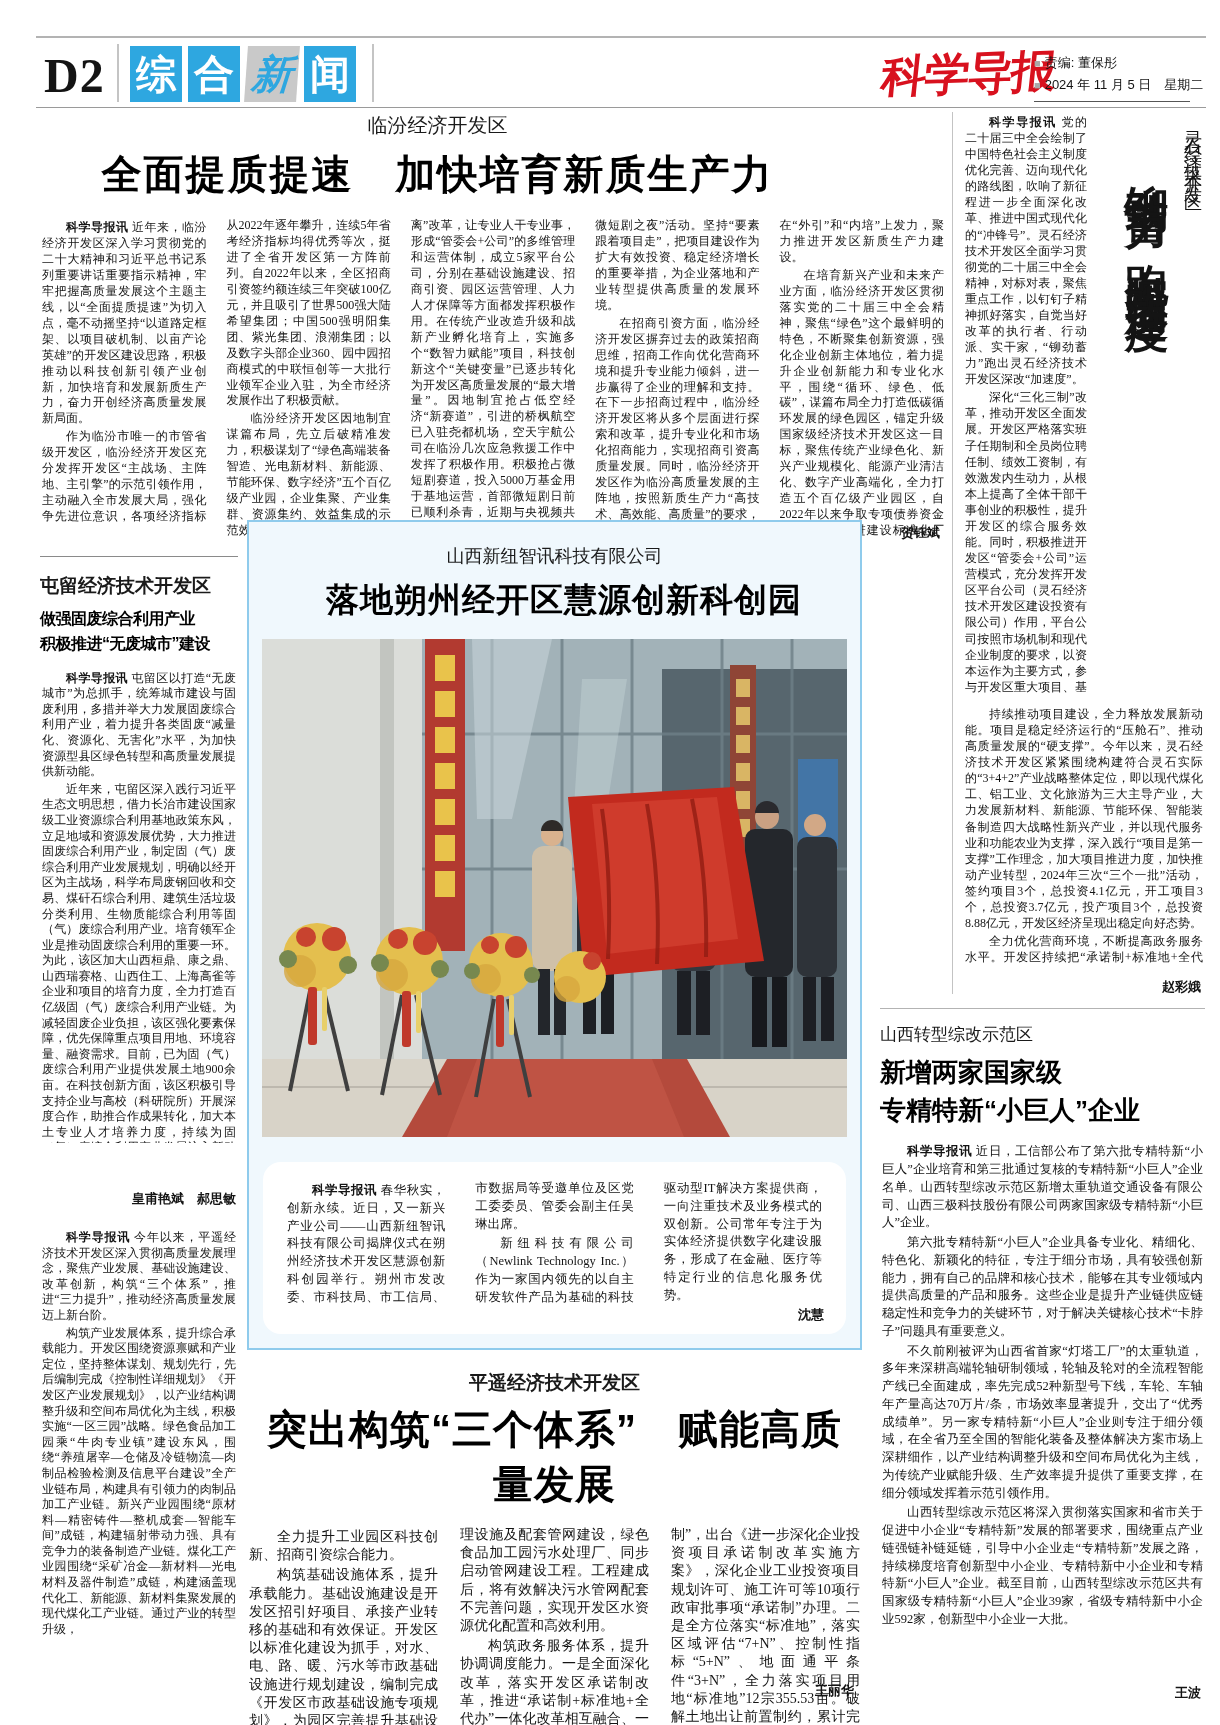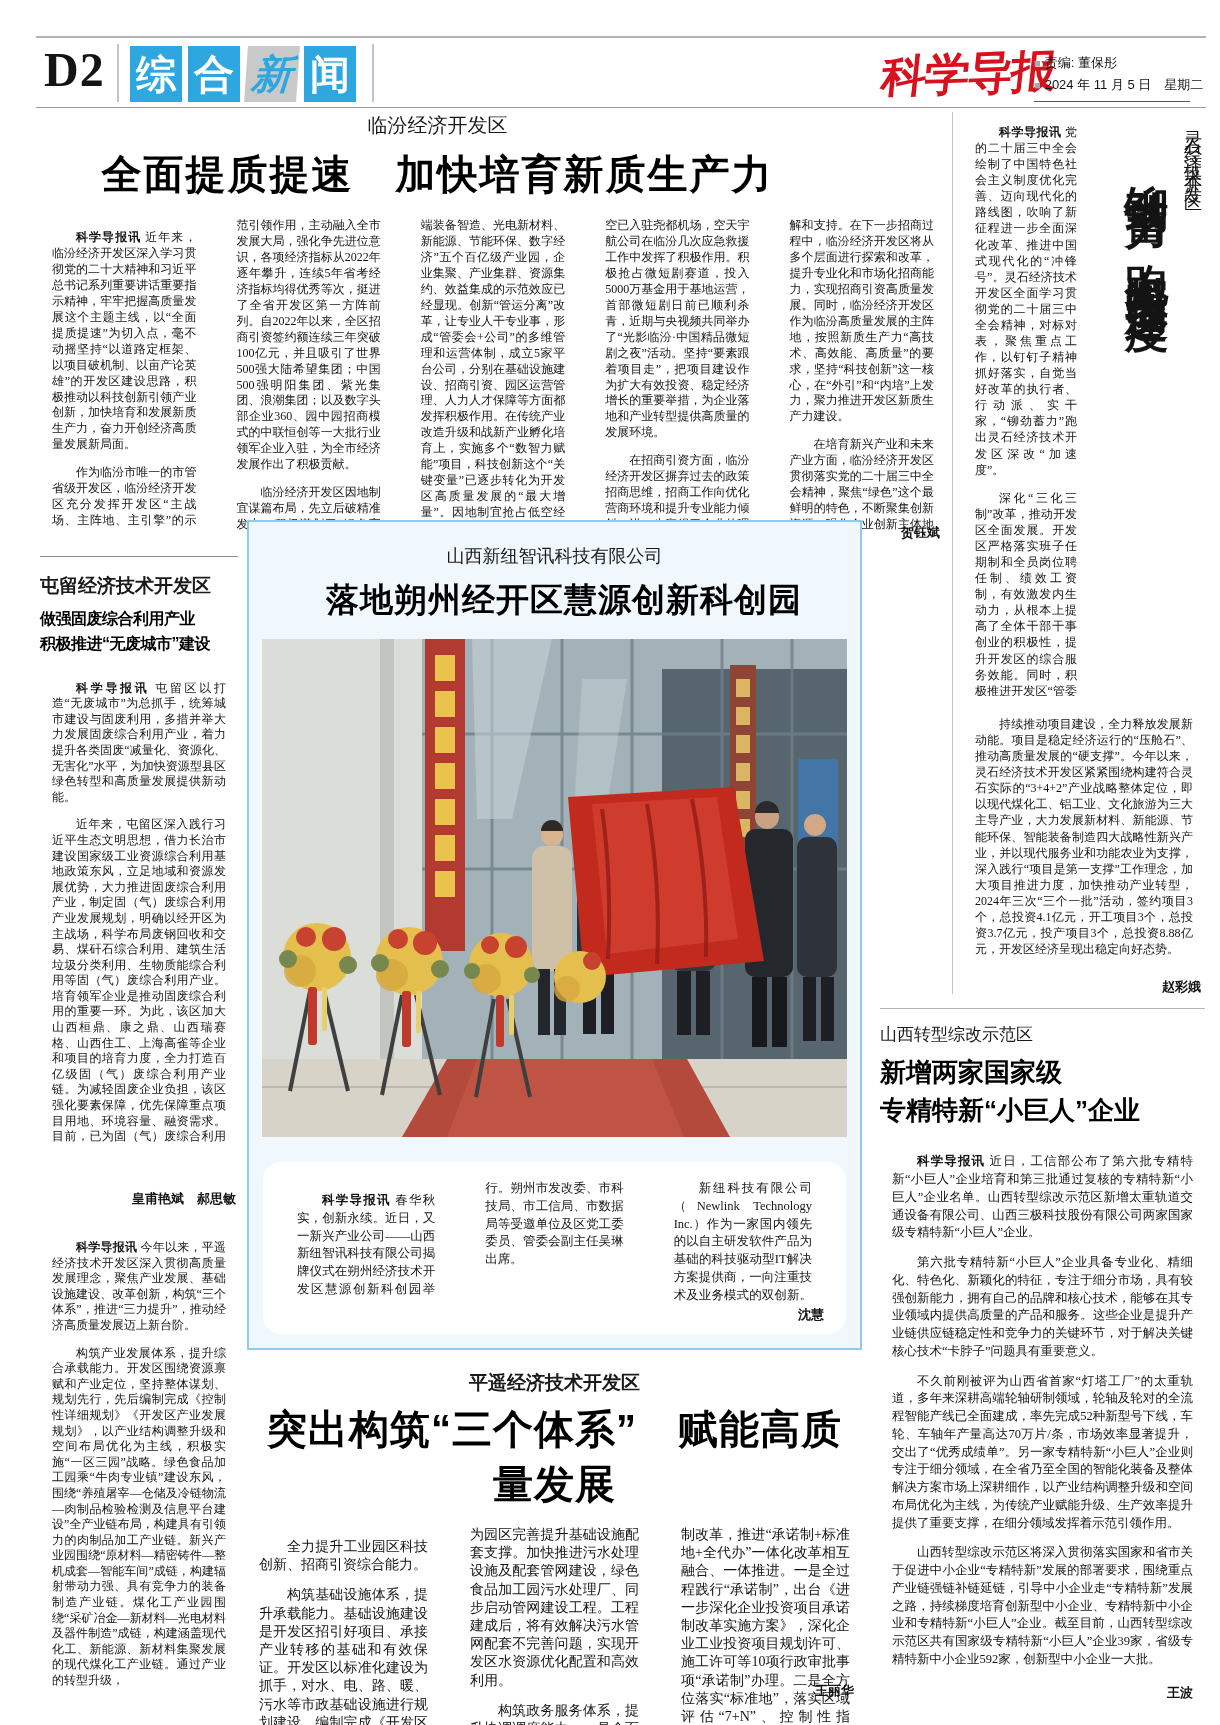--- a/index.html
+++ b/index.html
@@ -1,38 +1,38 @@
 <!DOCTYPE html>
 <html><head>
 <meta charset="utf-8">
 <style>
   html,body{margin:0;padding:0;background:#e9e9e9;}
   .page{position:relative;width:1220px;height:1725px;margin:0 auto;background:#ffffff;
         font-family:"Liberation Serif","DejaVu Serif",serif;color:#141414;overflow:hidden;}
   .rule{position:absolute;background:#b3b3b3;}
   
-  .edition{position:absolute;left:44px;top:42px;font-weight:bold;font-size:48px;letter-spacing:1px;}
+  .edition{position:absolute;left:44px;top:48px;font-weight:bold;font-size:48px;letter-spacing:1px;}
   .hvline{position:absolute;width:2px;background:#c4c4c4;}
   .section-boxes{position:absolute;left:130px;top:46px;display:flex;gap:6px;}
   .sbox{width:52px;height:56px;display:flex;align-items:center;justify-content:center;
         background:#2EA7E0;color:#fff;font-family:"Liberation Sans",sans-serif;
         font-weight:bold;font-size:40px;}
   .sbox.alt{background:#c9c9c9;color:#2EA7E0;font-family:"DejaVu Serif",serif;
         font-style:italic;transform:skewX(-4deg);}
   .masthead{position:absolute;left:868px;top:44px;width:200px;text-align:center;color:#D8111E;
         font-size:45px;font-weight:bold;letter-spacing:-2px;transform:skewX(-8deg) rotate(-2deg);
         font-family:"DejaVu Serif",serif;}
   .pubinfo{position:absolute;left:1034px;top:50px;width:156px;font-size:13px;
         font-family:"Liberation Sans",sans-serif;border-bottom:1px solid #555;padding-bottom:7px;}
   .pubinfo .row{margin-top:4px;white-space:nowrap;}
   .bullet{color:#a9a9a9;margin-right:4px;font-size:11px;}
   
   .kicker{font-family:"Liberation Sans",sans-serif;font-size:20px;color:#1a1a1a;}
   .headline{font-family:"Liberation Sans",sans-serif;font-weight:900;color:#000;}
-  .para{margin:12px;text-indent:2em;text-align:justify;}
+  .para{margin:2px;text-indent:2em;text-align:justify;}
   .para b{font-family:"Liberation Sans",sans-serif;font-weight:bold;}
   .author{position:absolute;font-weight:bold;font-size:13px;
         font-family:"Liberation Sans",sans-serif;}
   .pre{white-space:pre-line;}
   
   .lf{position:absolute;left:40px;top:112px;width:906px;height:432px;}
   .lf .kicker{width:795px;text-align:center;}
   .lf .headline{width:795px;text-align:center;font-size:40px;letter-spacing:2px;margin-top:8px;}
   .cols5{column-count:5;column-gap:16px;height:322px;overflow:hidden;
         font-size:12px;line-height:1.33;margin-top:16px;}
@@ -323,16 +323,16 @@
     <div class="zg-rule"></div>
     <div class="kicker" style="font-size:17px;">山西转型综改示范区</div>
     <div class="headline pre" style="font-size:26px;line-height:1.45;margin-top:8px;">新增两家国家级
 专精特新“小巨人”企业</div>
     <div class="zg-body">
         <p class="para"><b>科学导报讯</b> 近日，工信部公布了第六批专精特新“小巨人”企业培育和第三批通过复核的专精特新“小巨人”企业名单。山西转型综改示范区新增太重轨道交通设备有限公司、山西三极科技股份有限公司两家国家级专精特新“小巨人”企业。</p>
         <p class="para">第六批专精特新“小巨人”企业具备专业化、精细化、特色化、新颖化的特征，专注于细分市场，具有较强创新能力，拥有自己的品牌和核心技术，能够在其专业领域内提供高质量的产品和服务。这些企业是提升产业链供应链稳定性和竞争力的关键环节，对于解决关键核心技术“卡脖子”问题具有重要意义。</p>
         <p class="para">不久前刚被评为山西省首家“灯塔工厂”的太重轨道，多年来深耕高端轮轴研制领域，轮轴及轮对的全流程智能产线已全面建成，率先完成52种新型号下线，车轮、车轴年产量高达70万片/条，市场效率显著提升，交出了“优秀成绩单”。另一家专精特新“小巨人”企业则专注于细分领域，在全省乃至全国的智能化装备及整体解决方案市场上深耕细作，以产业结构调整升级和空间布局优化为主线，为传统产业赋能升级、生产效率提升提供了重要支撑，在细分领域发挥着示范引领作用。</p>
         <p class="para">山西转型综改示范区将深入贯彻落实国家和省市关于促进中小企业“专精特新”发展的部署要求，围绕重点产业链强链补链延链，引导中小企业走“专精特新”发展之路，持续梯度培育创新型中小企业、专精特新中小企业和专精特新“小巨人”企业。截至目前，山西转型综改示范区共有国家级专精特新“小巨人”企业39家，省级专精特新中小企业592家，创新型中小企业一大批。</p>
       </div>
-    <div class="author" style="right:12px;bottom:6px;font-family:Liberation Serif, serif;">王波</div>
+    <div class="author" style="right:4px;bottom:6px;font-family:Liberation Serif, serif;">王波</div>
   </div>
 
 </div>
 
 </body></html>

